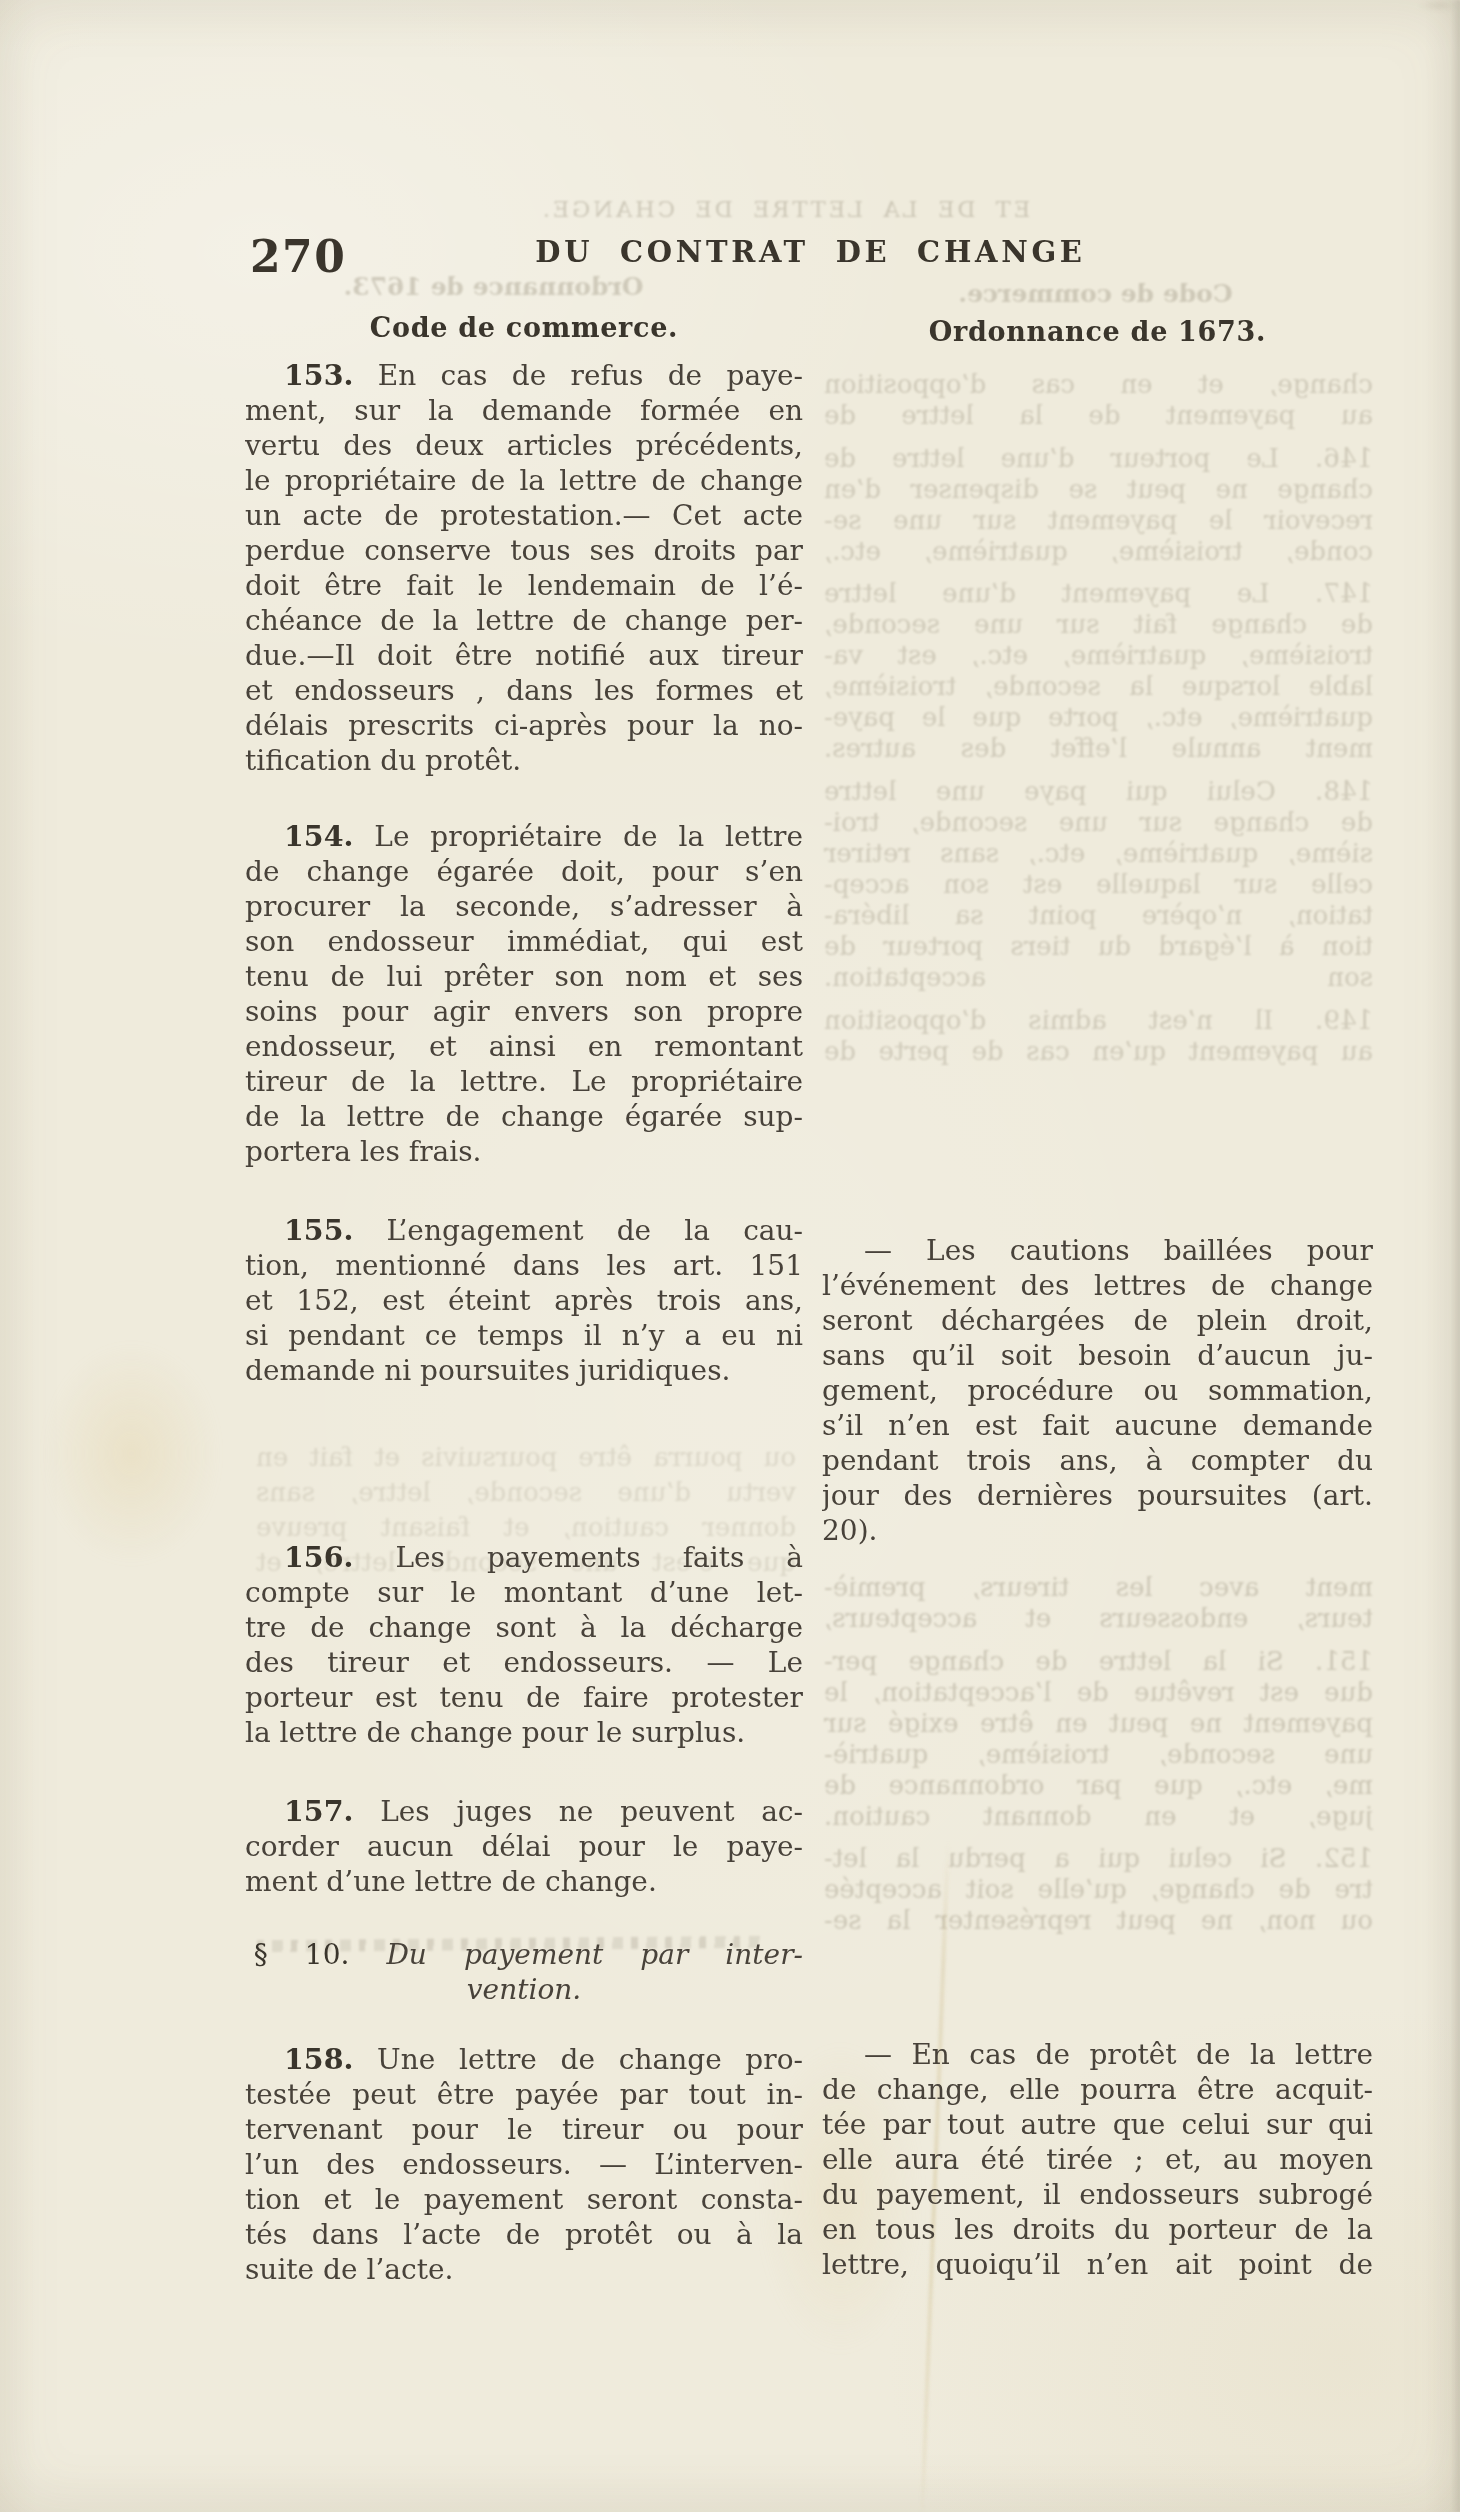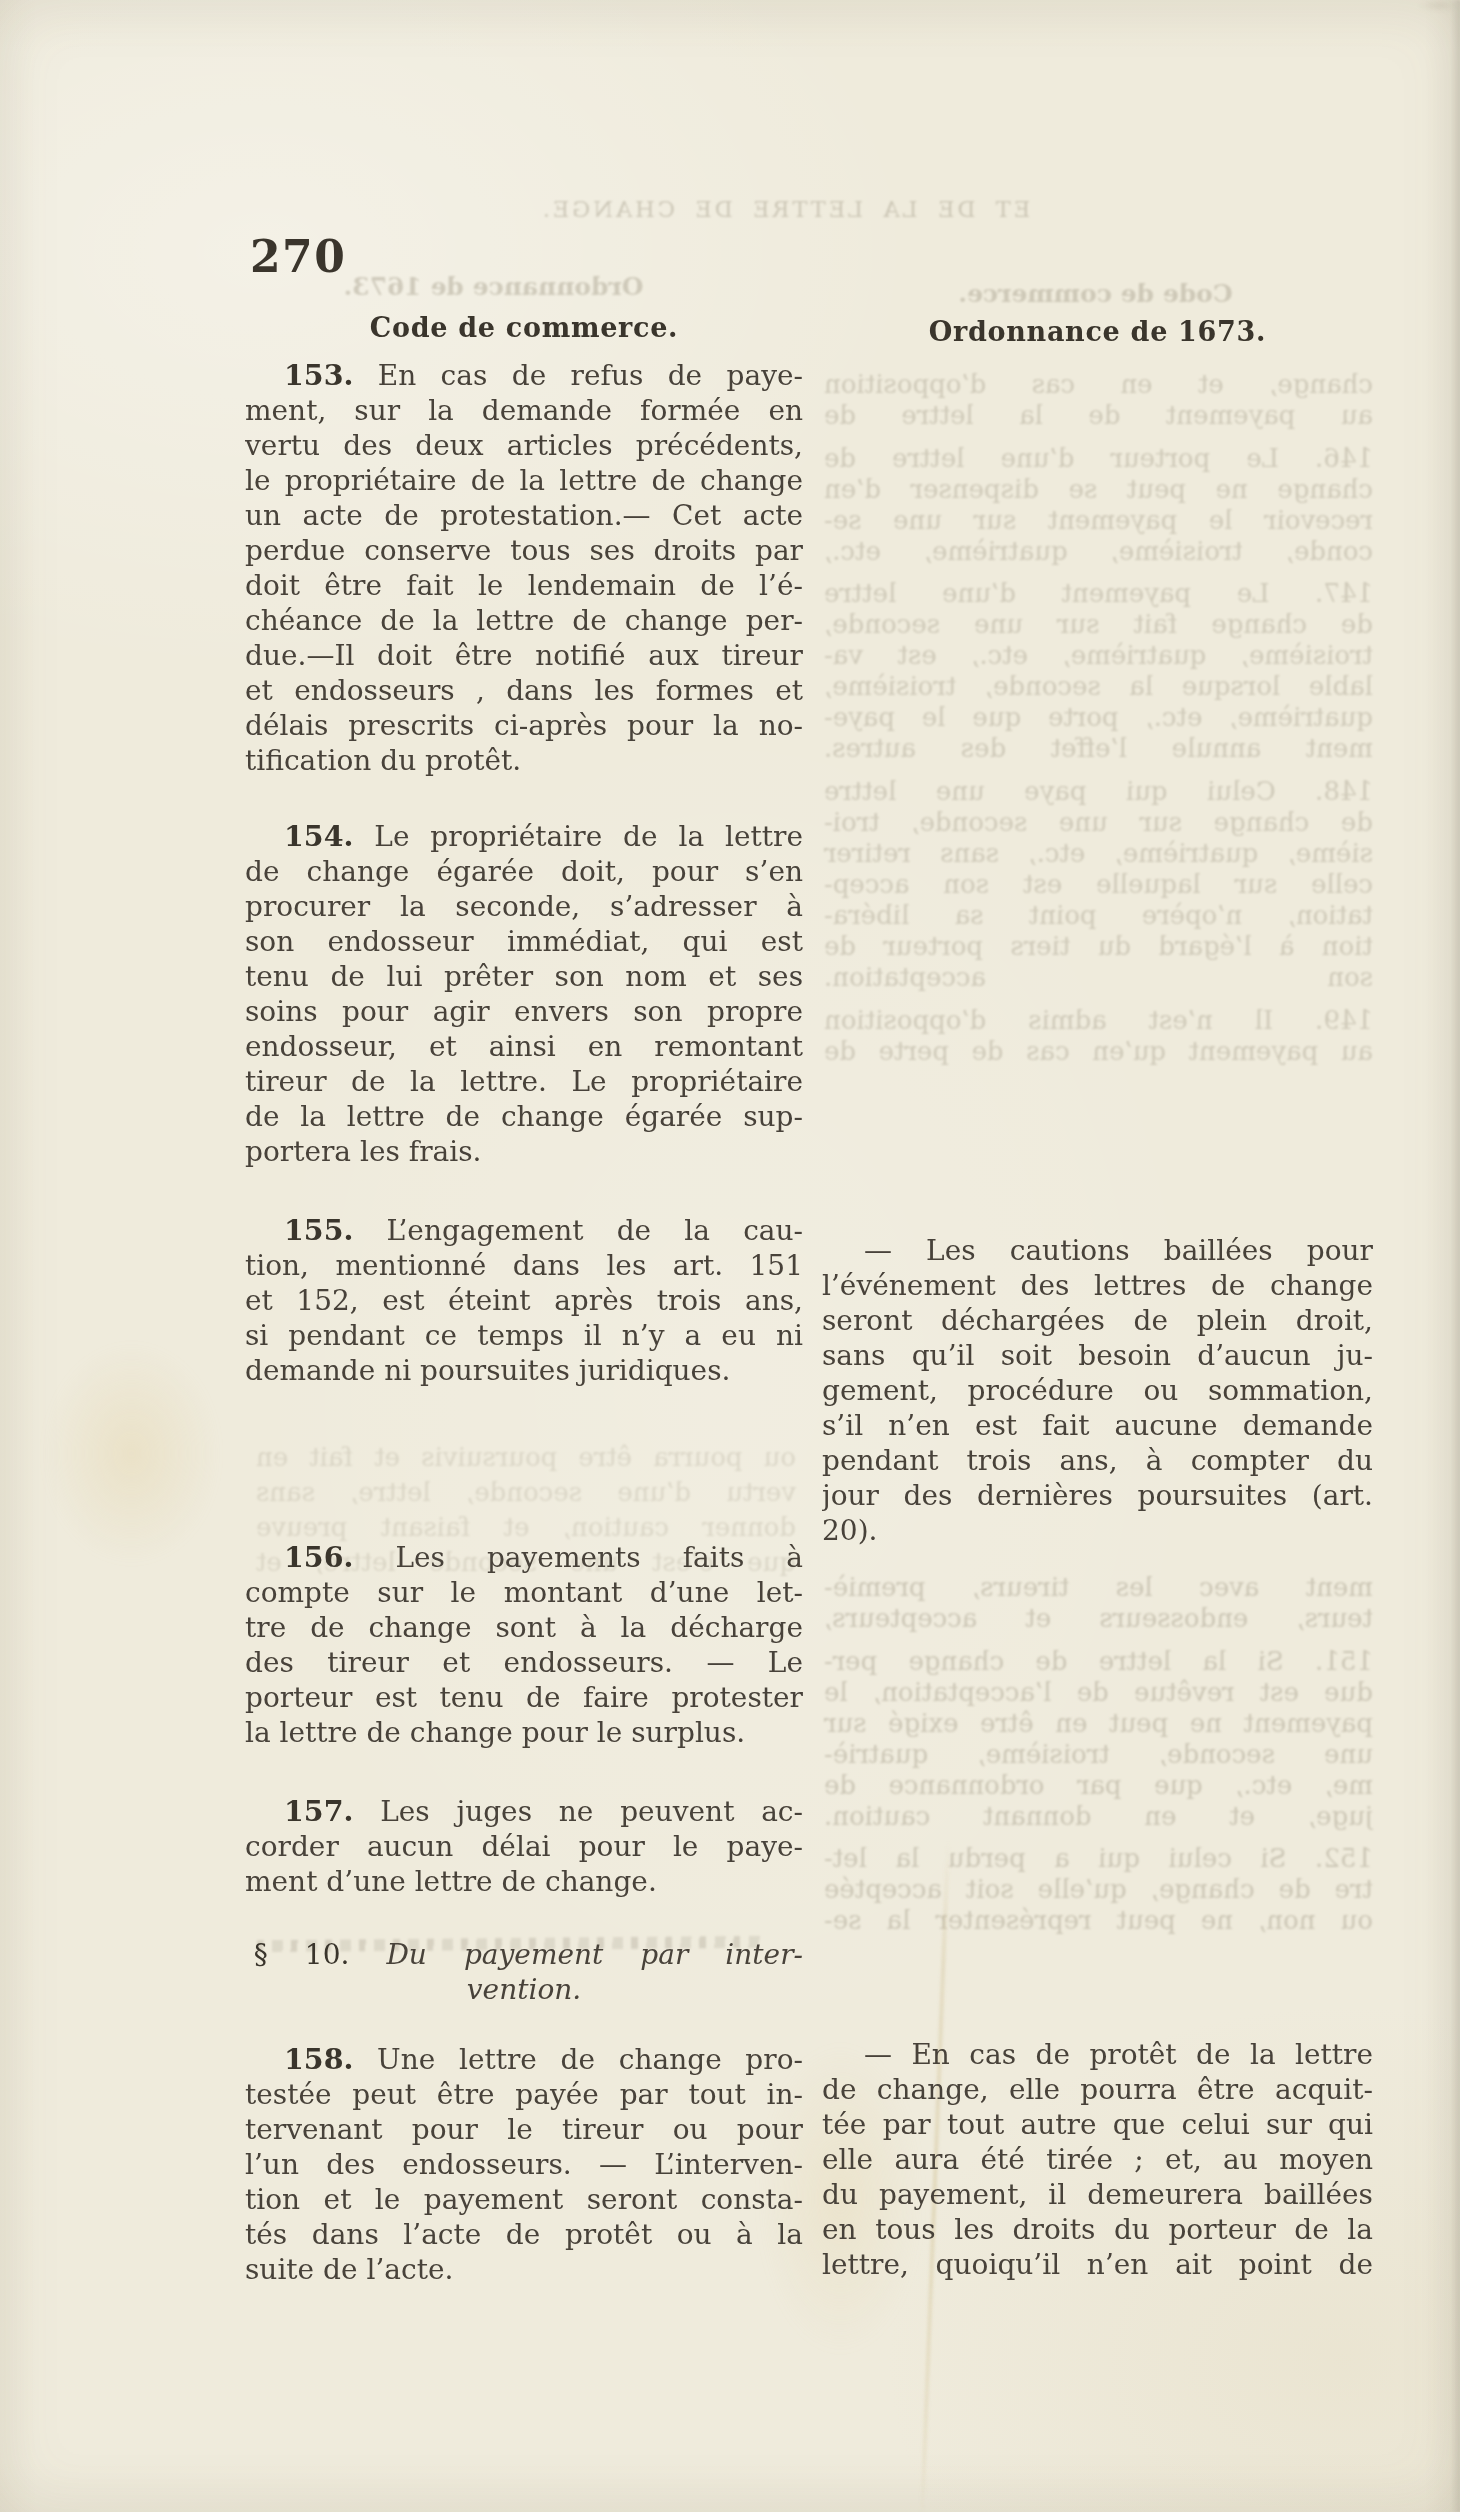--- a/index.html
+++ b/index.html
@@ -187,20 +187,21 @@
     </div>
 
   <div class="artifact smudge-line"></div>
   <div class="artifact crease"></div>
   <div class="artifact stain-left"></div>
   <div class="artifact stain-bottom"></div>
   <div class="artifact stain-topright"></div>
   <div class="artifact stain-right-edge"></div>
 
   <div class="pagenum">270</div>
+  <div class="running-header">DU CONTRAT DE CHANGE</div>
 
   <div class="column col-left">
     <div class="col-header">Code de commerce.</div>
     <div id="left-blocks">
         <div class="block type-article mt-first">
           <div class="tline first"><span class="lead">153.</span> En cas de refus de paye-</div>
           <div class="tline">ment, sur la demande formée en</div>
           <div class="tline">vertu des deux articles précédents,</div>
           <div class="tline">le propriétaire de la lettre de change</div>
           <div class="tline">un acte de protestation.— Cet acte</div>
@@ -272,21 +273,21 @@
           <div class="tline">s’il n’en est fait aucune demande</div>
           <div class="tline">pendant trois ans, à compter du</div>
           <div class="tline">jour des dernières poursuites (art.</div>
           <div class="tline last">20).</div>
         </div>
         <div class="block type-plain rp2">
           <div class="tline first">— En cas de protêt de la lettre</div>
           <div class="tline">de change, elle pourra être acquit-</div>
           <div class="tline">tée par tout autre que celui sur qui</div>
           <div class="tline">elle aura été tirée ; et, au moyen</div>
-          <div class="tline">du payement, il demeurera baillées</div>
+          <div class="tline">du payement, il endosseurs subrogé</div>
           <div class="tline">en tous les droits du porteur de la</div>
           <div class="tline">lettre, quoiqu’il n’en ait point de</div>
         </div>
       </div>
   </div>
 
 </div>
 
 
 </body></html>

